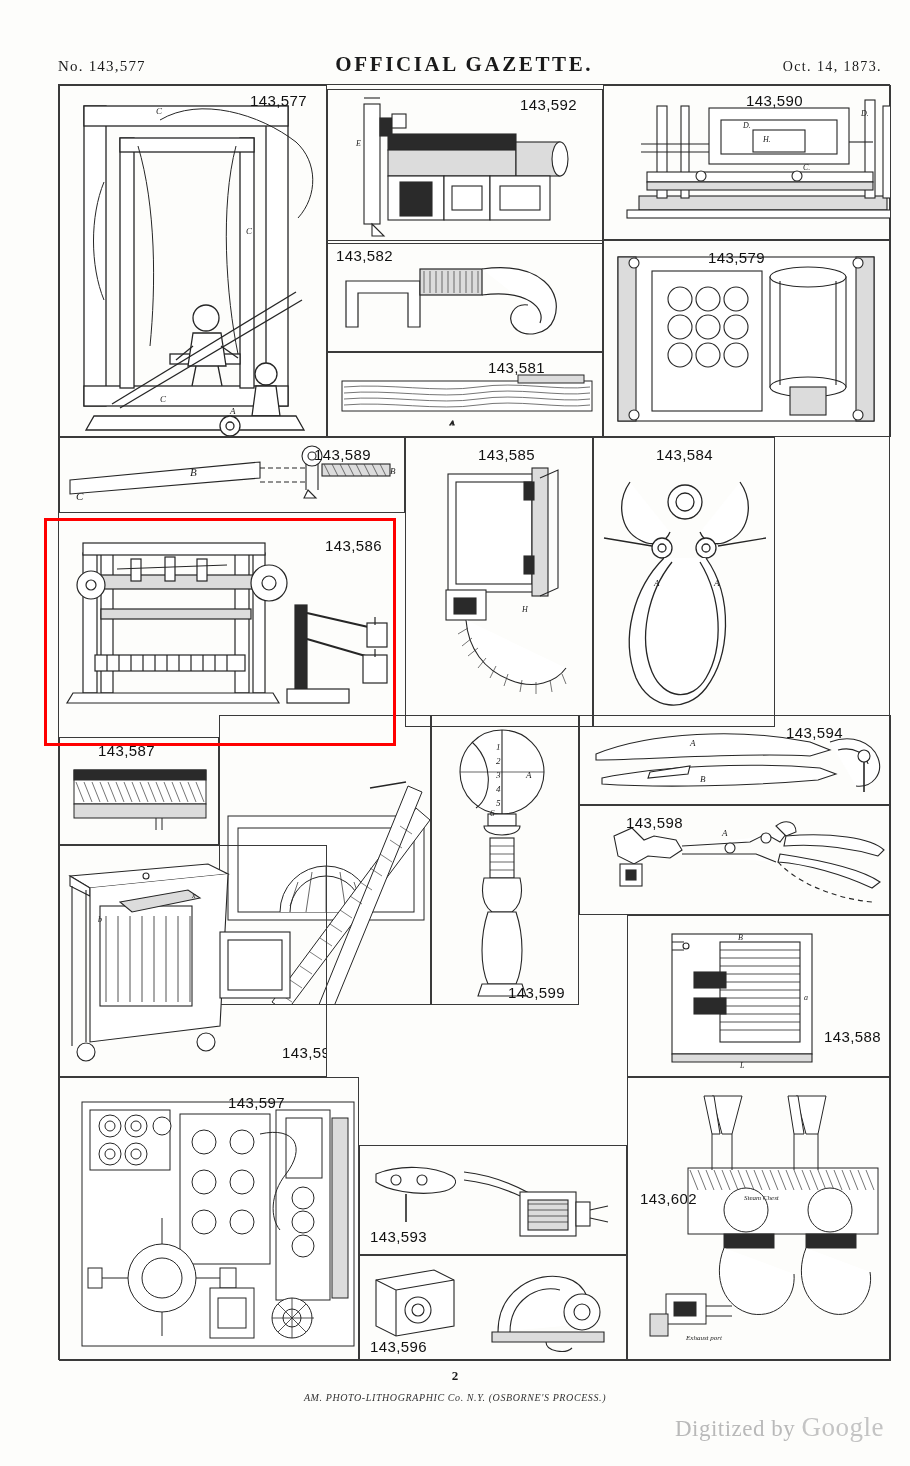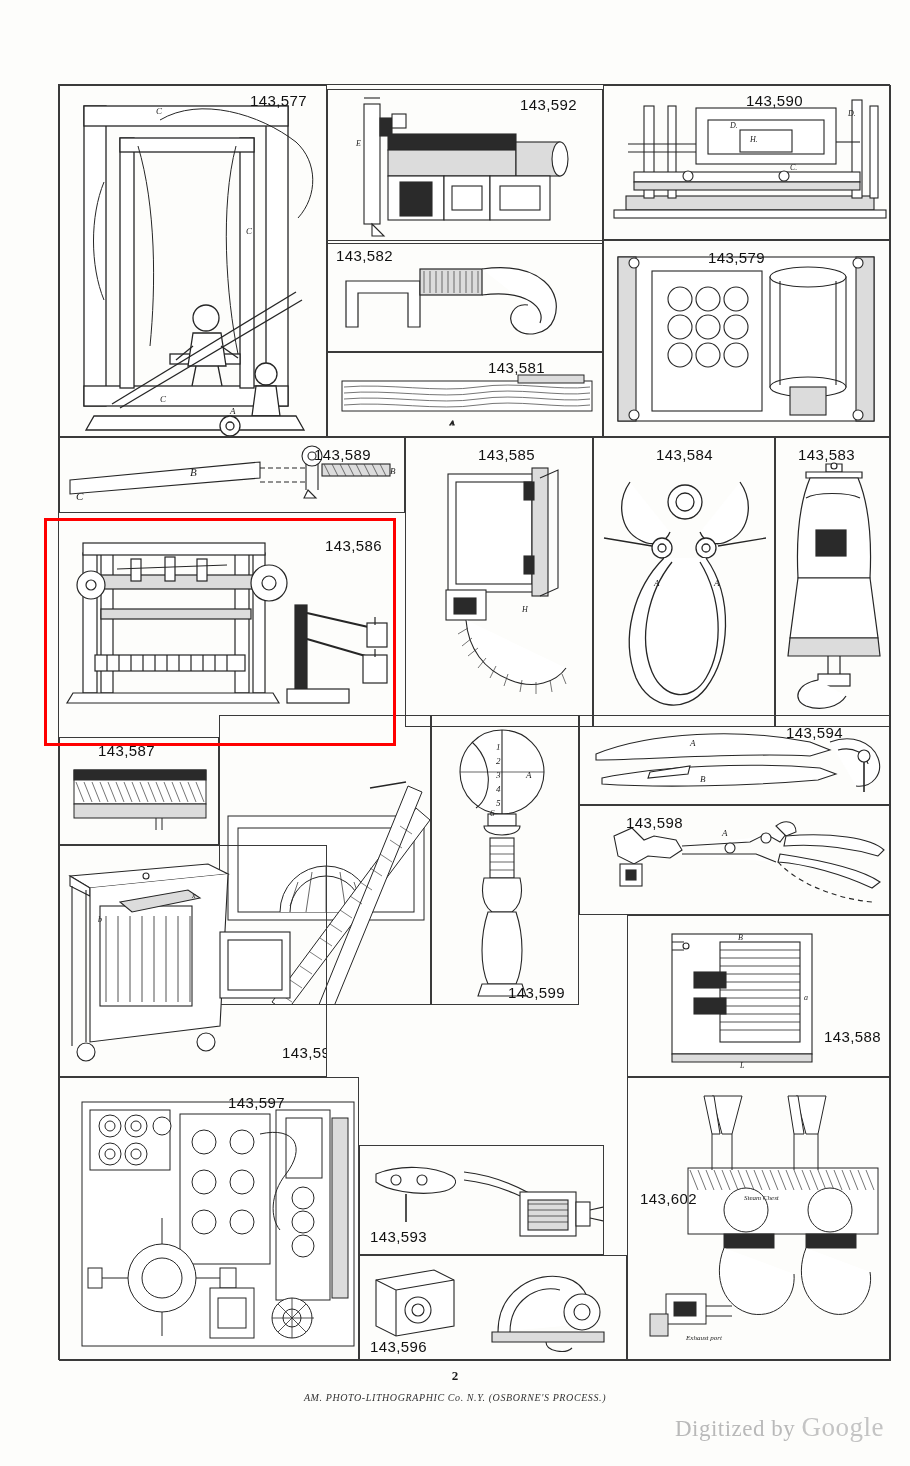--- a/index.html
+++ b/index.html
@@ -117,20 +117,25 @@
   .fillw { fill: #ffffff; stroke: #262626; }
   .fillg { fill: #dcdcdc; stroke: #262626; }
   .fillk { fill: #2a2a2a; stroke: #2a2a2a; }
   .hatch { stroke: #3a3a3a; stroke-width: .7; }
 </style>
 </head>
 <body>
 
 <div class="page">
 
+  <div class="header">
+    <div class="hdr-left">No. 143,577</div>
+    <div class="hdr-center">OFFICIAL GAZETTE.</div>
+    <div class="hdr-right">Oct. 14, 1873.</div>
+  </div>
 
   <div class="plate">
 
     <div class="cell" style="left:0;top:0;width:268px;height:352px;">
       <div class="cap" style="left:190px;top:6px;">143,577</div>
       <svg width="268" height="352" viewBox="0 0 268 352">
         <g class="ln" stroke-width="1.3">
 
           <rect x="24" y="20" width="22" height="300" class="fillw"></rect>
           <rect x="206" y="20" width="22" height="300" class="fillw"></rect>
@@ -192,21 +197,21 @@
           <rect x="172" y="96" width="40" height="24" class="fillw"></rect>
           <path d="M44 134 L56 146 L44 146 Z" class="fillw"></path>
           <path d="M36 8 L52 8"></path>
         </g>
         <g font-family="Liberation Serif, serif" font-size="8" font-style="italic" fill="#222">
           <text x="28" y="56">E</text>
         </g>
       </svg>
     </div>
 
-    <div class="cell" style="left:544px;top:0;width:288px;height:155px;">
+    <div class="cell" style="left:544px;top:0;width:288px;height:155px;padding-left:13px;">
       <div class="cap" style="left:142px;top:6px;">143,590</div>
       <svg width="288" height="155" viewBox="0 0 288 155">
         <g class="ln" stroke-width="1.1">
           <rect x="22" y="110" width="248" height="14" class="fillg"></rect>
           <rect x="10" y="124" width="272" height="8" class="fillw"></rect>
           <rect x="40" y="20" width="10" height="92" class="fillw"></rect>
           <rect x="64" y="20" width="8" height="92" class="fillw"></rect>
           <rect x="248" y="14" width="10" height="98" class="fillw"></rect>
           <rect x="266" y="20" width="8" height="92" class="fillw"></rect>
           <rect x="92" y="22" width="140" height="56" class="fillw"></rect>
@@ -352,38 +357,20 @@
           <path d="M70 120 C 40 150 26 200 42 240 C 56 272 92 276 112 250 C 136 218 140 160 112 120" class="fillw"></path>
           <path d="M78 124 C 54 154 44 200 58 234 C 70 262 98 264 112 240 C 130 210 128 160 106 124"></path>
         </g>
         <g font-family="Liberation Serif, serif" font-size="9" font-style="italic" fill="#222">
           <text x="60" y="148">A</text>
           <text x="120" y="148">A</text>
         </g>
       </svg>
     </div>
 
-    <div class="cell" style="left:716px;top:352px;width:116px;height:290px;">
-      <div class="cap" style="left:22px;top:8px;">143,583</div>
-      <svg width="116" height="290" viewBox="0 0 116 290">
-        <g class="ln" stroke-width="1.2">
-          <path d="M50 26 L66 26 L66 34 L50 34 Z" class="fillw"></path>
-          <path d="M30 34 L86 34 L86 40 L30 40 Z" class="fillw"></path>
-          <path d="M34 40 C 24 64 20 100 22 140 L94 140 C 96 100 92 64 82 40 Z" class="fillw"></path>
-          <path d="M22 140 L14 200 L102 200 L94 140 Z" class="fillw"></path>
-          <path d="M14 200 L12 218 L104 218 L102 200 Z" class="fillg"></path>
-          <rect x="40" y="92" width="30" height="26" class="fillk"></rect>
-          <path d="M30 60 C 40 54 72 54 84 60"></path>
-          <path d="M52 218 L52 236 M64 218 L64 236"></path>
-          <rect x="42" y="236" width="32" height="12" class="fillw"></rect>
-          <path d="M42 242 C 20 246 16 262 30 268 C 46 274 64 268 70 258" class="fillw"></path>
-          <circle cx="58" cy="28" r="3" class="fillw"></circle>
-        </g>
-      </svg>
-    </div>
 
     <div class="cell" style="left:-2px;top:428px;width:348px;height:224px;border:none;">
       <div class="cap" style="left:268px;top:24px;">143,586</div>
       <svg width="348" height="224" viewBox="0 0 348 224">
         <g class="ln" stroke-width="1.2">
 
           <rect x="26" y="40" width="14" height="140" class="fillw"></rect>
           <rect x="44" y="34" width="12" height="146" class="fillw"></rect>
           <rect x="178" y="34" width="14" height="146" class="fillw"></rect>
           <rect x="196" y="40" width="12" height="140" class="fillw"></rect>
@@ -625,21 +612,21 @@
           <g stroke-width=".8">
             <path d="M202 240 L244 240 M222 220 L222 260 M208 226 L236 254 M236 226 L208 254"></path>
           </g>
           <rect x="140" y="210" width="44" height="50" class="fillw"></rect>
           <rect x="148" y="220" width="28" height="30" class="fillw"></rect>
           <rect x="262" y="40" width="16" height="180" class="fillg"></rect>
         </g>
       </svg>
     </div>
 
-    <div class="cell" style="left:300px;top:1060px;width:245px;height:110px;">
+    <div class="cell" style="left:300px;top:1060px;width:268px;height:110px;">
       <div class="cap" style="left:10px;top:82px;">143,593</div>
       <svg width="268" height="110" viewBox="0 0 268 110">
         <g class="ln" stroke-width="1.1">
           <path d="M16 28 C 40 18 74 20 92 30 C 100 36 94 44 80 46 C 56 50 26 44 16 36 Z" class="fillw"></path>
           <circle cx="36" cy="34" r="5" class="fillw"></circle>
           <circle cx="62" cy="34" r="5" class="fillw"></circle>
           <path d="M46 48 L46 76" stroke-width="1.6"></path>
           <path d="M104 26 C 140 30 170 46 190 60"></path>
           <path d="M104 34 C 140 38 172 54 192 68"></path>
           <rect x="160" y="46" width="56" height="44" class="fillw"></rect>

